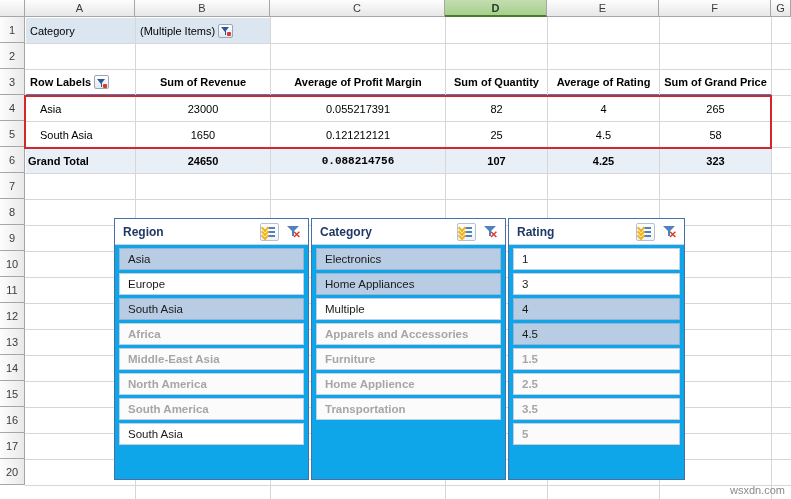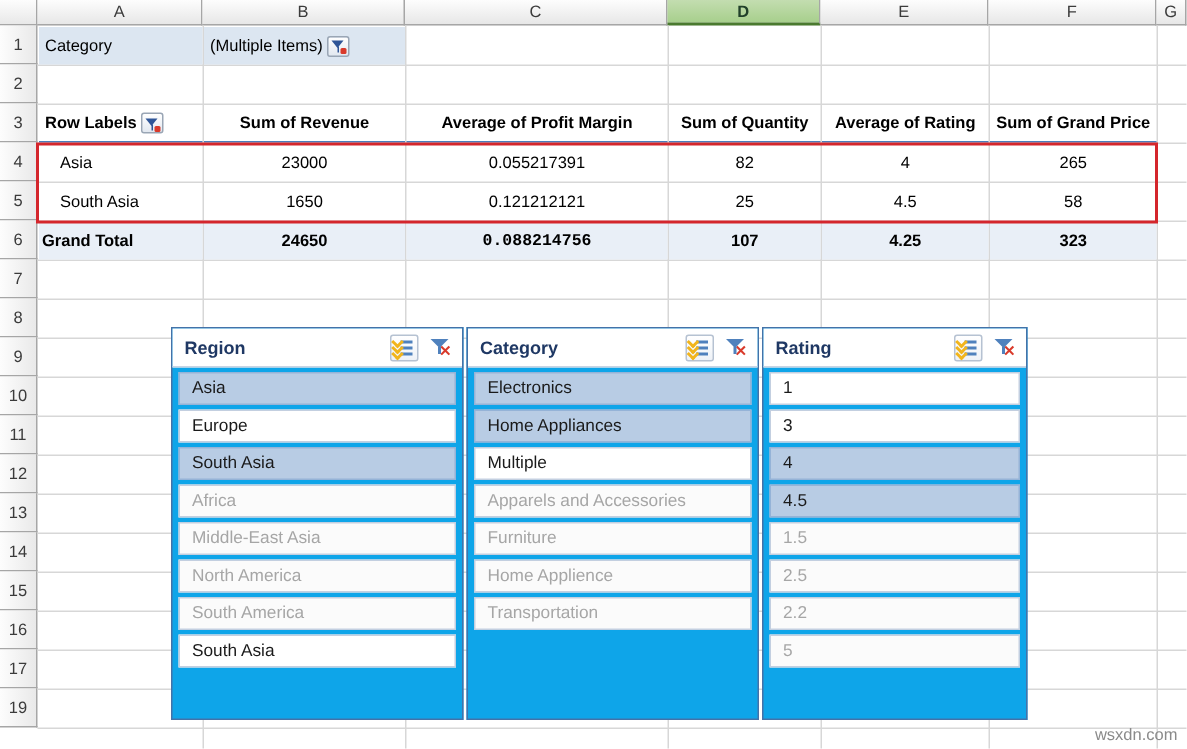--- a/index.html
+++ b/index.html
@@ -288,20 +288,21 @@
     color: #1a1a1a;
     background: #ffffff;
   }
   .sitem.selected {
     background: #b8cce4;
     border-color: #95b3d7;
   }
   .sitem.dim {
     color: #a6a6a6;
     background: #fbfbfb;
+    font-weight: bold;
   }
 
   
   #watermark {
     position: absolute;
     right: 6px;
     bottom: 3px;
     font-size: 11px;
     color: #8a8a8a;
   }
@@ -333,21 +334,21 @@
     <div class="row-head" style="height:26px">8</div>
     <div class="row-head" style="height:26px">9</div>
     <div class="row-head" style="height:26px">10</div>
     <div class="row-head" style="height:26px">11</div>
     <div class="row-head" style="height:26px">12</div>
     <div class="row-head" style="height:26px">13</div>
     <div class="row-head" style="height:26px">14</div>
     <div class="row-head" style="height:26px">15</div>
     <div class="row-head" style="height:26px">16</div>
     <div class="row-head" style="height:26px">17</div>
-    <div class="row-head" style="height:26px">19</div>
+    <div class="row-head" style="height:26px">20</div>
   </div>
 
   <div class="grid-area">
     <div class="vline" style="left:110px"></div>
     <div class="vline" style="left:245px"></div>
     <div class="vline" style="left:420px"></div>
     <div class="vline" style="left:522px"></div>
     <div class="vline" style="left:634px"></div>
     <div class="vline" style="left:746px"></div>
     <div class="hline" style="top:26px"></div>
@@ -503,19 +504,19 @@
         </span>
       </span>
     </div>
     <div class="slicer-items">
       <div class="sitem">1</div>
       <div class="sitem">3</div>
       <div class="sitem selected">4</div>
       <div class="sitem selected">4.5</div>
       <div class="sitem dim">1.5</div>
       <div class="sitem dim">2.5</div>
-      <div class="sitem dim">2.2</div>
+      <div class="sitem dim">3.5</div>
       <div class="sitem dim">5</div>
     </div>
   </div>
 
   <div id="watermark">wsxdn.com</div>
 </div>
 
 </body></html>

